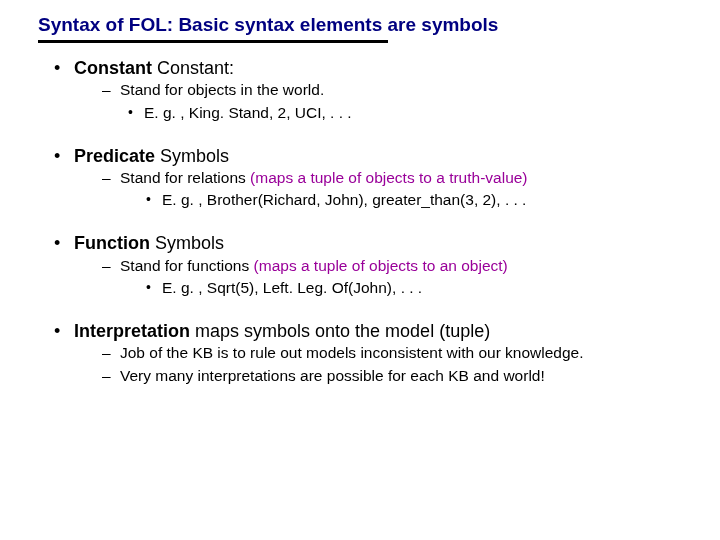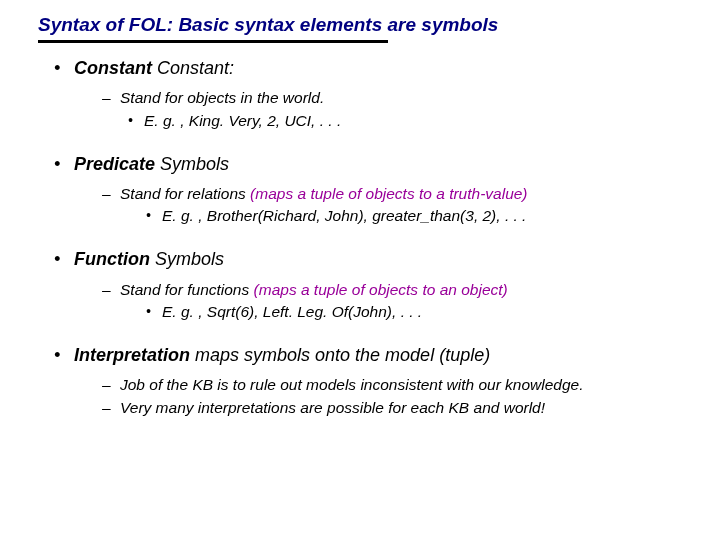--- a/index.html
+++ b/index.html
@@ -8,21 +8,20 @@
     width: 720px;
     height: 540px;
     background: #ffffff;
     font-family: Verdana, Geneva, sans-serif;
     color: #000000;
     overflow: hidden;
   }
   .slide {
     padding: 14px 30px 10px 30px;
     box-sizing: border-box;
-    font-style: italic;
   }
   .title {
     font-size: 19px;
     font-weight: bold;
     color: #000080;
     margin: 0 0 4px 8px;
   }
   .title-underline {
     width: 350px;
     height: 3px;
@@ -44,21 +43,21 @@
   ul.top > li::before {
     content: "•";
     position: absolute;
     left: 0;
     top: 0;
     font-size: 18px;
   }
   ul.sub {
     list-style: none;
     padding: 0 0 0 28px;
-    margin: 8px 0 0 0;
+    margin: 0 0 0 0;
   }
   ul.sub > li {
     position: relative;
     padding-left: 18px;
     margin-bottom: 2px;
     font-size: 15.5px;
     line-height: 1.3;
   }
   ul.sub > li::before {
     content: "–";
@@ -97,21 +96,21 @@
   <div class="title">Syntax of FOL: Basic syntax elements are symbols</div>
   <div class="title-underline"></div>
 
   <ul class="top">
 
     <li>
       <span class="bold">Constant</span><span> Constant:</span>
       <ul class="sub">
         <li>Stand for objects in the world.</li>
         <ul class="subsub">
-          <li>E. g. , King. Very, 2, UCI, . . .</li>
+          <li>E. g. , King. Stand, 2, UCI, . . .</li>
         </ul>
       </ul>
     </li>
 
     <div class="section-gap"></div>
 
     <li>
       <span class="bold">Predicate</span><span> Symbols</span>
       <ul class="sub">
         <li>
@@ -124,21 +123,21 @@
     </li>
 
     <div class="section-gap"></div>
 
     <li>
       <span class="bold">Function</span><span> Symbols</span>
       <ul class="sub">
         <li>
           <span>Stand for functions </span><span class="hl">(maps a tuple of objects to an object)</span>
           <ul class="subsub">
-            <li>E. g. , Sqrt(6), Left. Leg. Of(John), . . .</li>
+            <li>E. g. , Sqrt(5), Left. Leg. Of(John), . . .</li>
           </ul>
         </li>
       </ul>
     </li>
 
     <div class="section-gap"></div>
 
     <li>
       <span class="bold">Interpretation</span><span> maps symbols onto the model (tuple)</span>
       <ul class="sub">

